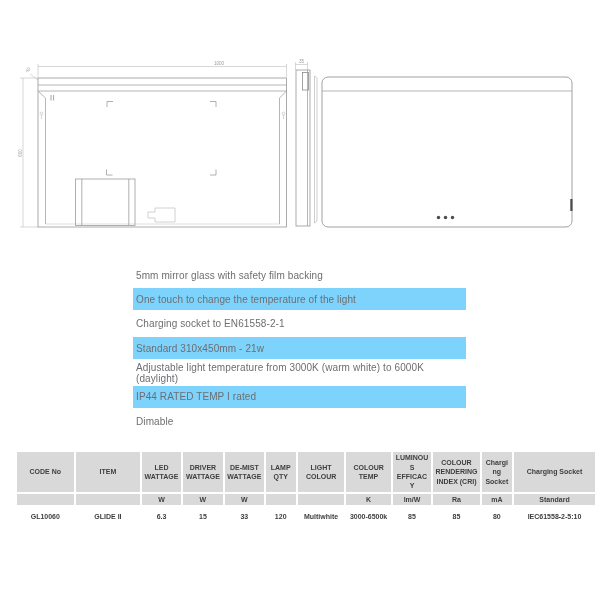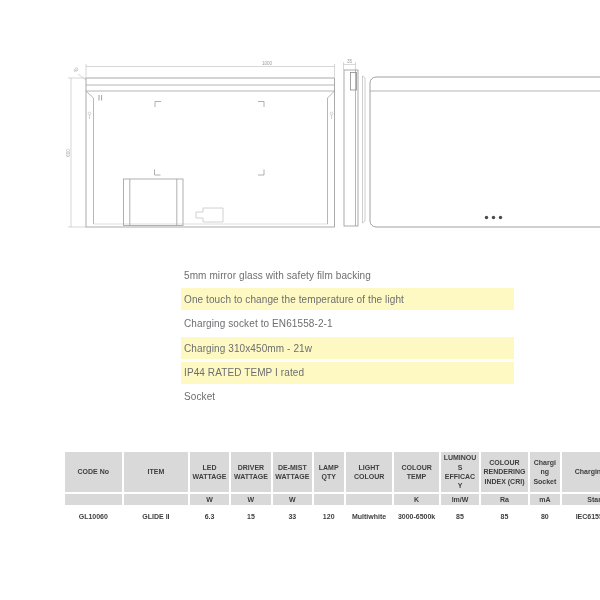--- a/index.html
+++ b/index.html
@@ -1,29 +1,29 @@
 <!DOCTYPE html>
 <html><head>
 <meta charset="utf-8">
 <style>
   * { margin:0; padding:0; box-sizing:border-box; }
   html,body { width:600px; height:600px; background:#ffffff;
     font-family:"Liberation Sans", sans-serif; overflow:hidden; }
-  .page { position:relative; width:480px; height:600px; background:#ffffff;margin-left:48px; }
+  .page { position:relative; width:480px; height:600px; background:#ffffff; }
 
   
   .drawings { position:absolute; left:0; top:0; width:600px; height:250px; }
   .drawings svg { display:block; }
   .dimtext { font-size:4.6px; fill:#9c9c9c; font-family:"Liberation Sans", sans-serif; }
 
   
   .features { position:absolute; left:133px; top:264px; width:333px; }
   .feature-row { height:22px; margin-bottom:2.4px; display:flex; align-items:center;
     padding-left:3px; font-size:10px; color:#6d6e71; letter-spacing:0.1px; }
-  .feature-row.hl { background:#fef9c3; }
+  .feature-row.hl { background:#7dd3fc; }
 
   
   .spec-table-wrap { position:absolute; left:15px; top:450px; width:582px; }
   table.spec { border-collapse:separate; border-spacing:2px; table-layout:fixed;
     width:582px; font-size:7px; font-weight:bold; color:#3e3e3e; }
   table.spec td { padding:1px 2px; text-align:center; vertical-align:middle;
     line-height:1.35; word-wrap:break-word; }
   tr.hdr td { background:#d9d9d9; height:40px; }
   tr.unit td { background:#d9d9d9; height:11px; }
   tr.data td { background:#ffffff; height:18px; }
@@ -121,27 +121,30 @@
     <div class="feature-row">
         <span>5mm mirror glass with safety film backing</span>
       </div>
     <div class="feature-row hl">
         <span>One touch to change the temperature of the light</span>
       </div>
     <div class="feature-row">
         <span>Charging socket to EN61558-2-1</span>
       </div>
     <div class="feature-row hl">
-        <span>Charging 310x450mm - 21w</span>
+        <span>Standard 310x450mm - 21w</span>
+      </div>
+    <div class="feature-row">
+        <span>Adjustable light temperature from 3000K (warm white) to 6000K (daylight)</span>
       </div>
     <div class="feature-row hl">
         <span>IP44 RATED TEMP I rated</span>
       </div>
     <div class="feature-row">
-        <span>Socket</span>
+        <span>Dimable</span>
       </div>
   </div>
 
   <div class="spec-table-wrap">
     <table class="spec">
       <colgroup>
         <col style="width:56px">
           <col style="width:64px">
           <col style="width:38px">
         <col style="width:40px">

